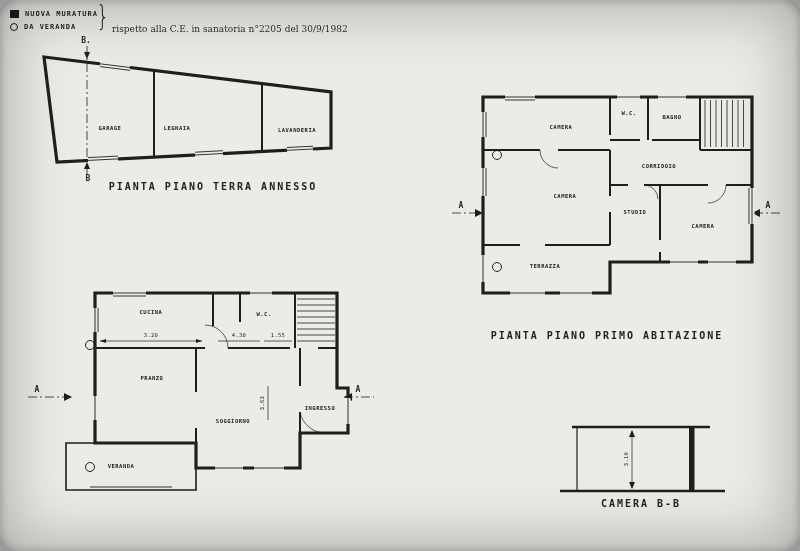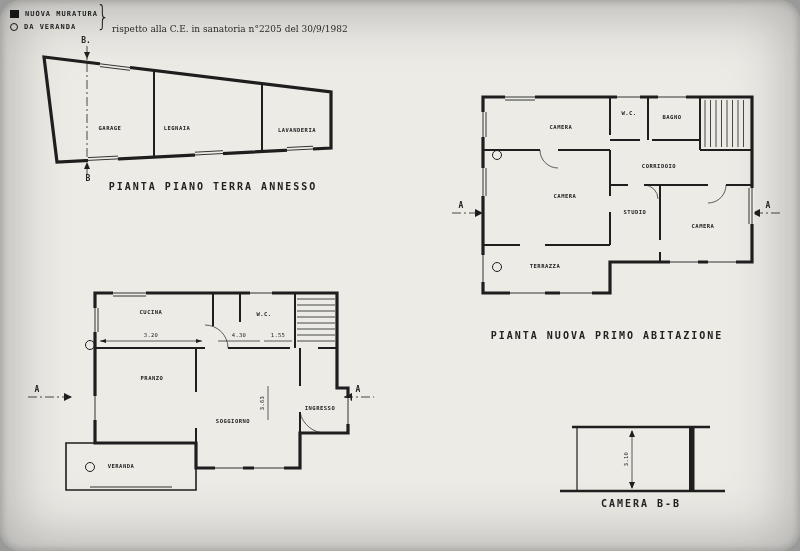--- a/index.html
+++ b/index.html
@@ -244,18 +244,18 @@
   <div class="lbl tiny" style="left:561px;top:127px">CAMERA</div>
   <div class="lbl tiny" style="left:629px;top:113px">W.C.</div>
   <div class="lbl tiny" style="left:672px;top:117px">BAGNO</div>
   <div class="lbl tiny" style="left:659px;top:166px">CORRIDOIO</div>
   <div class="lbl tiny" style="left:565px;top:196px">CAMERA</div>
   <div class="lbl tiny" style="left:635px;top:212px">STUDIO</div>
   <div class="lbl tiny" style="left:703px;top:226px">CAMERA</div>
   <div class="lbl tiny" style="left:545px;top:266px">TERRAZZA</div>
   <div class="lbl marker" style="left:461px;top:205px">A</div>
   <div class="lbl marker" style="left:768px;top:205px">A</div>
-  <div class="plan-title" style="left:607px;top:330px">PIANTA NUOVA PRIMO ABITAZIONE</div>
+  <div class="plan-title" style="left:607px;top:330px">PIANTA PIANO PRIMO ABITAZIONE</div>
 
   <div class="lbl dim vert" style="left:626px;top:459px">3.10</div>
   <div class="plan-title" style="left:641px;top:498px">CAMERA B-B</div>
 
 </div>
 
 </body></html>

